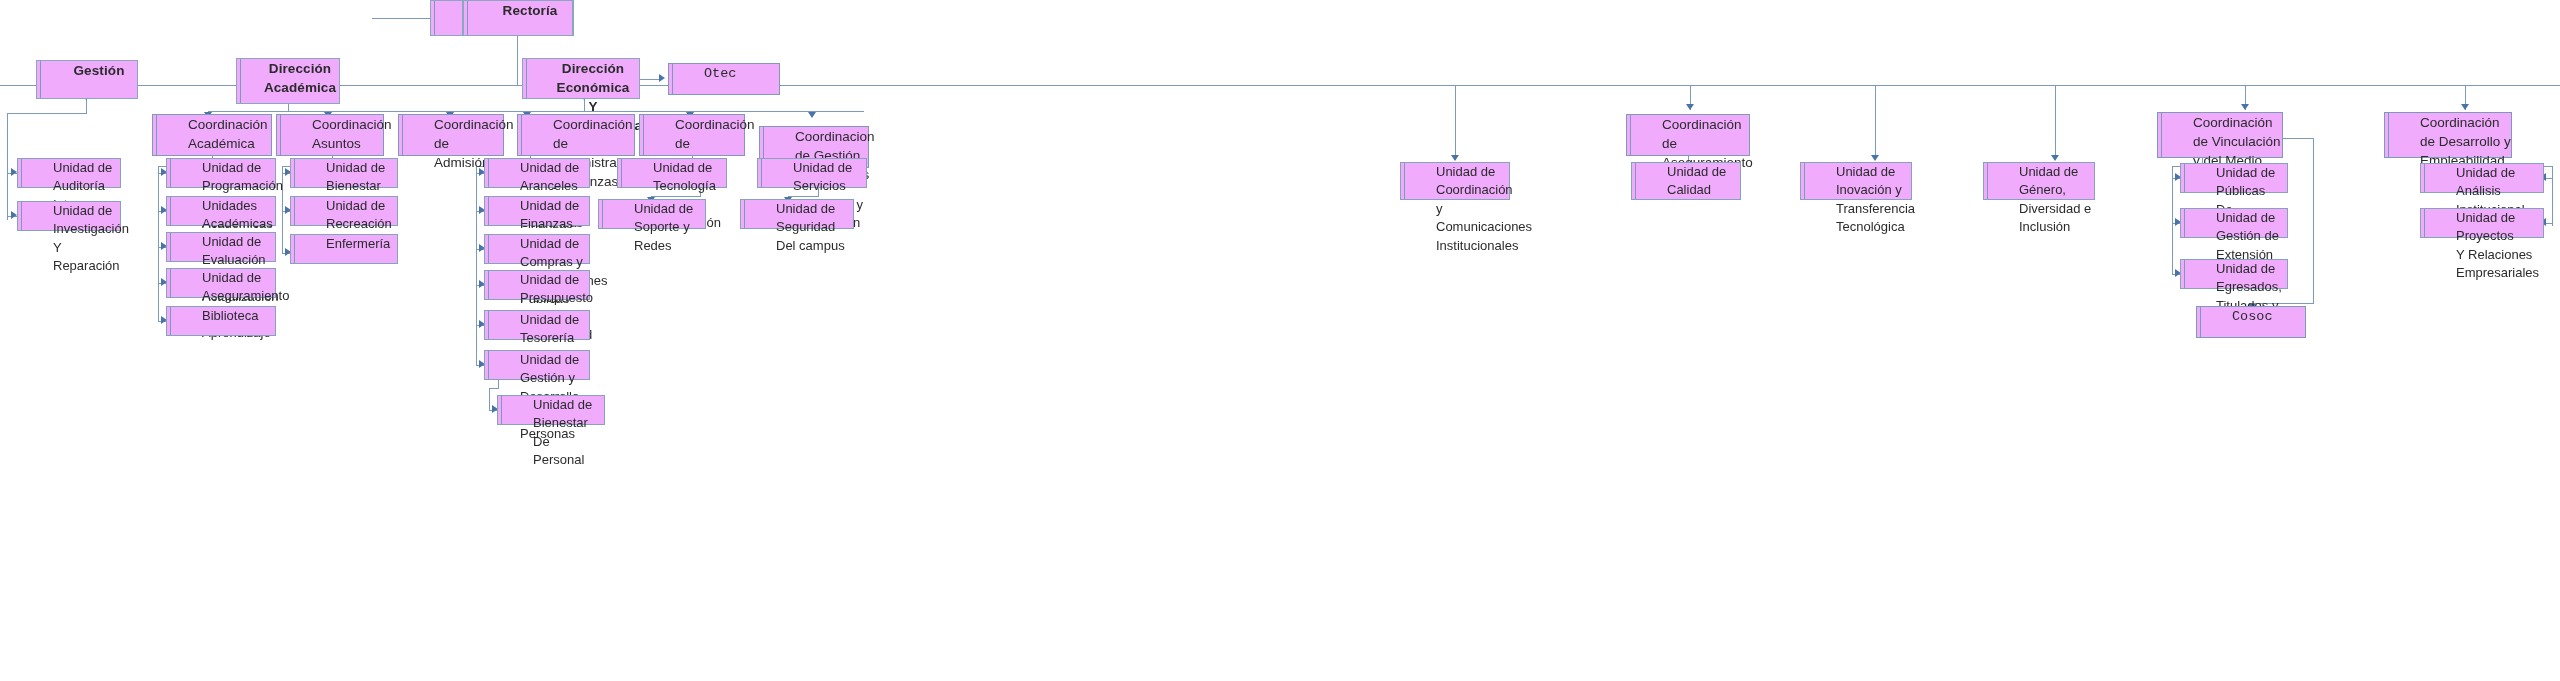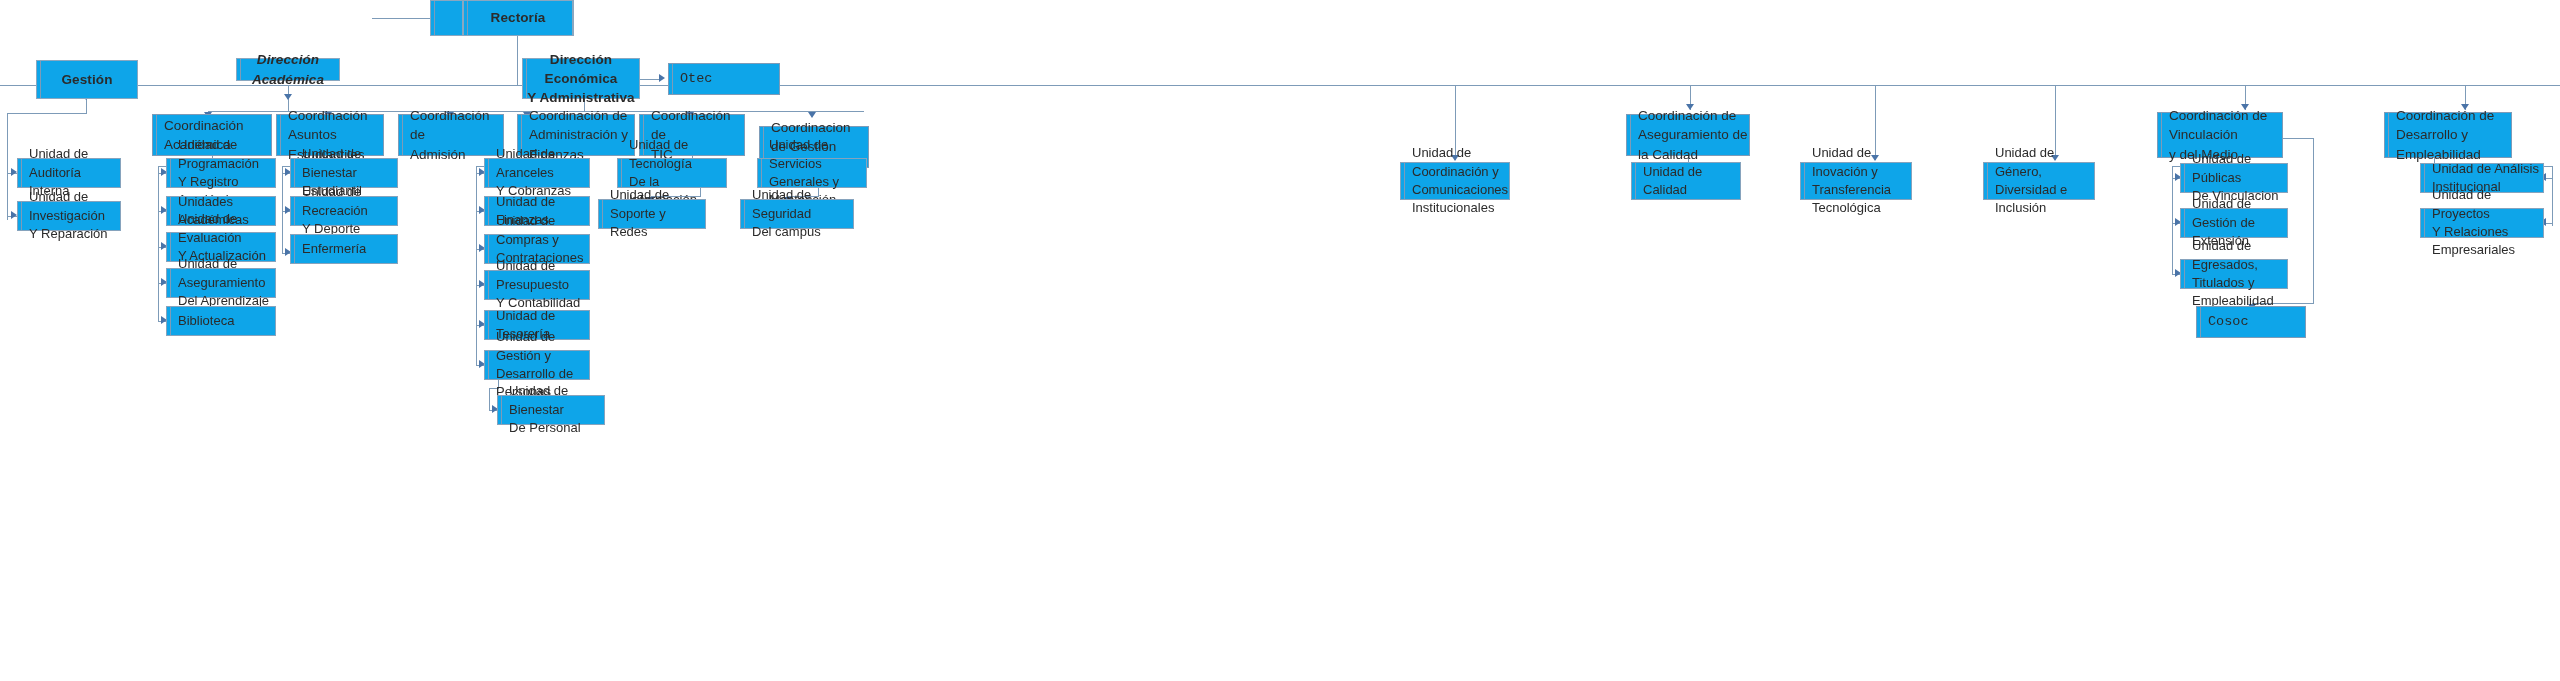--- a/index.html
+++ b/index.html
@@ -12,25 +12,25 @@
     position:relative;
     width:2560px;
     height:681px;
     background:#ffffff;
     overflow:hidden;
   }
   
   .node{
     position:absolute;
     box-sizing:border-box;
-    background:#0ea5e9;
+    background:#f0abfc;
     border:1.3px solid #7d9bb8;
     display:flex;
-    align-items:center;
     z-index:5;
+    padding-left:24px;
   }
   
   .node.rail::before{
     content:"";
     position:absolute;
     left:3px; top:0; bottom:0;
     width:1.3px;
     background:#7d9bb8;
   }
   .node .txt{
@@ -135,21 +135,21 @@
   <div class="node lvl0 rail" style="left:462px;top:0px;width:110px;height:36px;" hidden=""></div>
 
   <div class="node lvl0 rail" style="left:463px;top:0px;width:110px;height:36px;">
     <span class="txt">Rectoría</span>
   </div>
 
   <div class="node lvl1 rail" style="left:36px;top:60px;width:102px;height:39px;">
     <span class="txt">Gestión</span>
   </div>
 
-  <div class="node lvl1 rail" style="left:236px;top:58px;width:104px;height:23px;font-style:italic;">
+  <div class="node lvl1 rail" style="left:236px;top:58px;width:104px;height:46px;">
     <span class="txt">Dirección
 Académica</span>
   </div>
 
   <div class="node lvl1 rail" style="left:522px;top:58px;width:118px;height:41px;">
     <span class="txt">Dirección Económica
 Y Administrativa</span>
   </div>
 
   <div class="node plain rail" style="left:668px;top:63px;width:112px;height:32px;">

